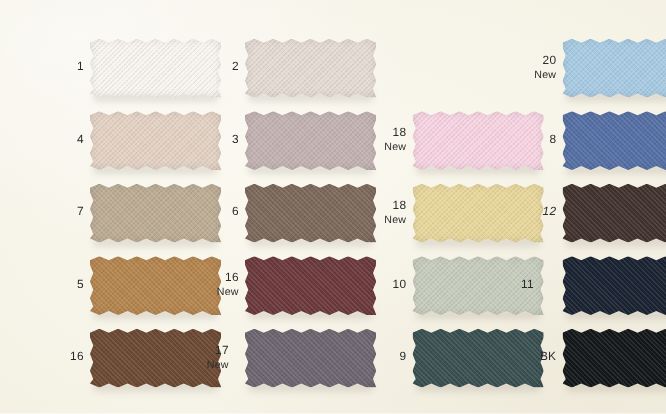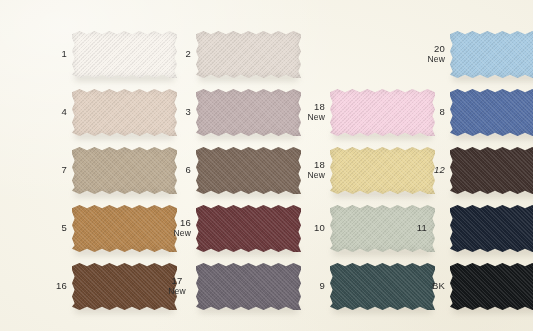--- a/index.html
+++ b/index.html
@@ -246,21 +246,21 @@
       <div class="label" style="left: 25px; top: 280px; width: 42px;">
         <span class="num">16</span>
       </div>
       <div class="drop" style="left: 75px; top: 306px; width: 99px;"></div>
       <div class="swatch-cell" style="left: 72px; top: 263px; width: 105px; height: 47px;">
         <div class="swatch" style="background: rgb(109, 74, 51); clip-path: polygon(0% 6.81%, 7.14% 0%, 14.29% 6.81%, 21.43% 0%, 28.57% 6.81%, 35.71% 0%, 42.86% 6.81%, 50% 0%, 57.14% 6.81%, 64.29% 0%, 71.43% 6.81%, 78.57% 0%, 85.71% 6.81%, 92.86% 0%, 100% 6.81%, 100% 14.29%, 97.52% 28.57%, 100% 42.86%, 97.52% 57.14%, 100% 71.43%, 97.52% 85.71%, 100% 100%, 92.86% 100%, 85.71% 93.19%, 78.57% 100%, 71.43% 93.19%, 64.29% 100%, 57.14% 93.19%, 50% 100%, 42.86% 93.19%, 35.71% 100%, 28.57% 93.19%, 21.43% 100%, 14.29% 93.19%, 7.14% 100%, 0% 93.19%, 2.48% 85.71%, 0% 71.43%, 2.48% 57.14%, 0% 42.86%, 2.48% 28.57%, 0% 14.29%);">
           <div class="weave"></div>
           <div class="shadow"></div>
         </div>
       </div>
-      <div class="label" style="left: 156px; top: 275px; width: 42px; text-align: center;">
+      <div class="label" style="left: 141px; top: 275px; width: 42px;">
         <span class="num">17</span>
         <span class="new">New</span>
       </div>
       <div class="drop" style="left: 199px; top: 306px; width: 99px;"></div>
       <div class="swatch-cell" style="left: 196px; top: 263px; width: 105px; height: 47px;">
         <div class="swatch" style="background: rgb(110, 103, 113); clip-path: polygon(0% 6.81%, 7.14% 0%, 14.29% 6.81%, 21.43% 0%, 28.57% 6.81%, 35.71% 0%, 42.86% 6.81%, 50% 0%, 57.14% 6.81%, 64.29% 0%, 71.43% 6.81%, 78.57% 0%, 85.71% 6.81%, 92.86% 0%, 100% 6.81%, 100% 14.29%, 97.52% 28.57%, 100% 42.86%, 97.52% 57.14%, 100% 71.43%, 97.52% 85.71%, 100% 100%, 92.86% 100%, 85.71% 93.19%, 78.57% 100%, 71.43% 93.19%, 64.29% 100%, 57.14% 93.19%, 50% 100%, 42.86% 93.19%, 35.71% 100%, 28.57% 93.19%, 21.43% 100%, 14.29% 93.19%, 7.14% 100%, 0% 93.19%, 2.48% 85.71%, 0% 71.43%, 2.48% 57.14%, 0% 42.86%, 2.48% 28.57%, 0% 14.29%);">
           <div class="weave"></div>
           <div class="shadow"></div>
         </div>
       </div>

